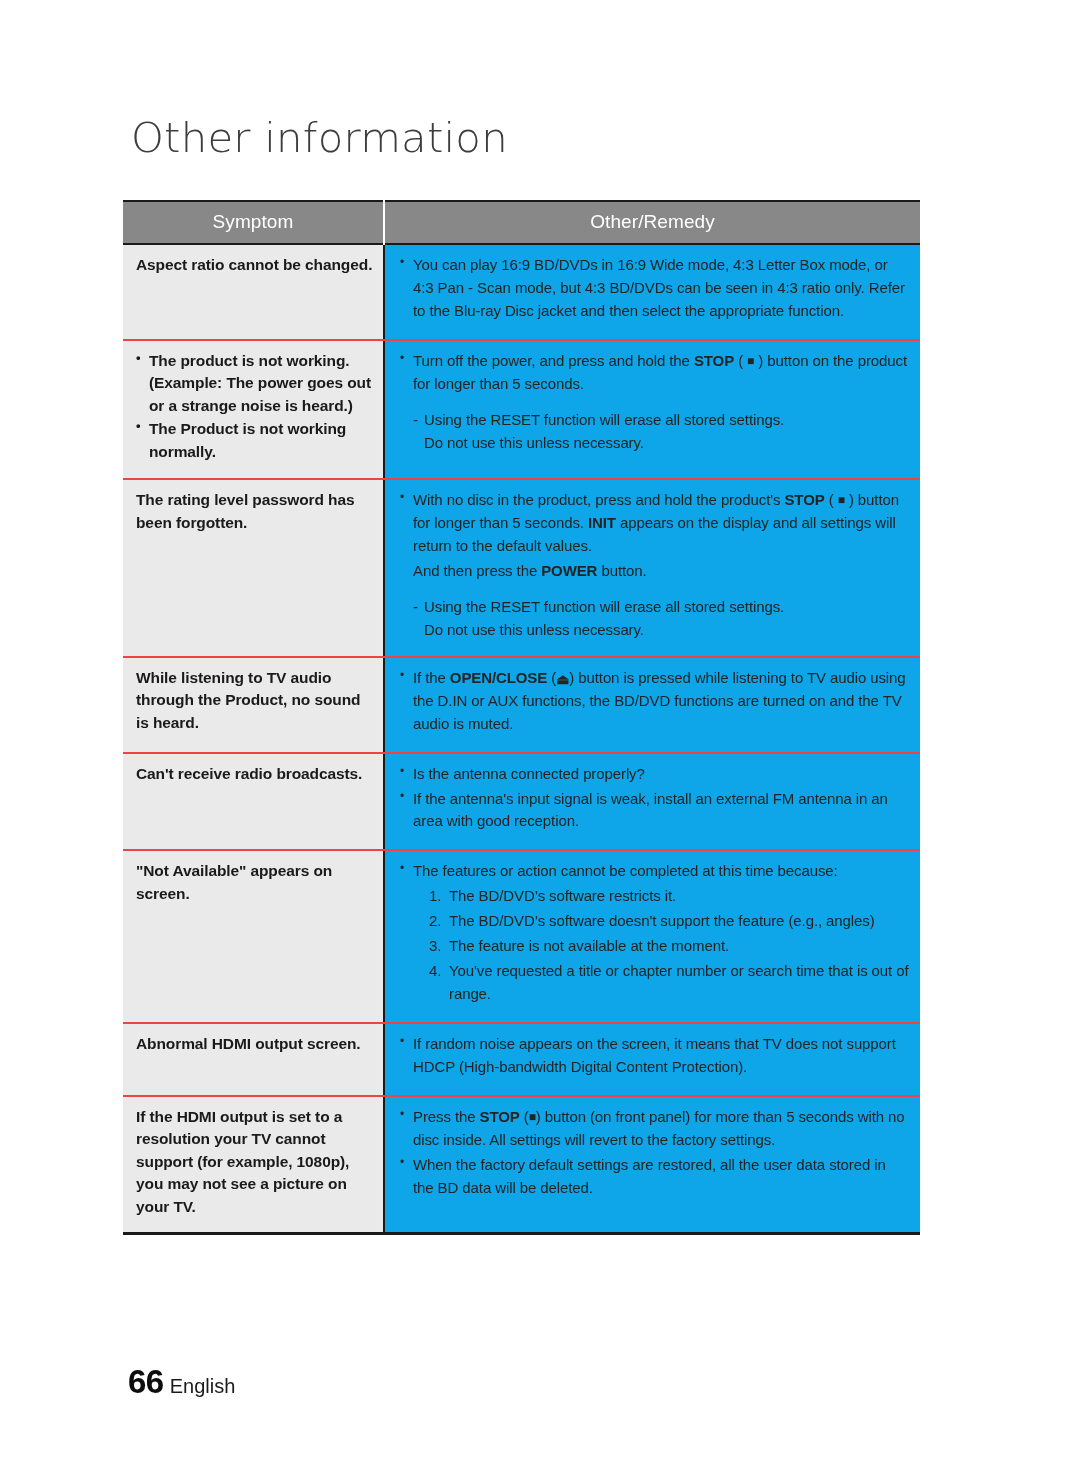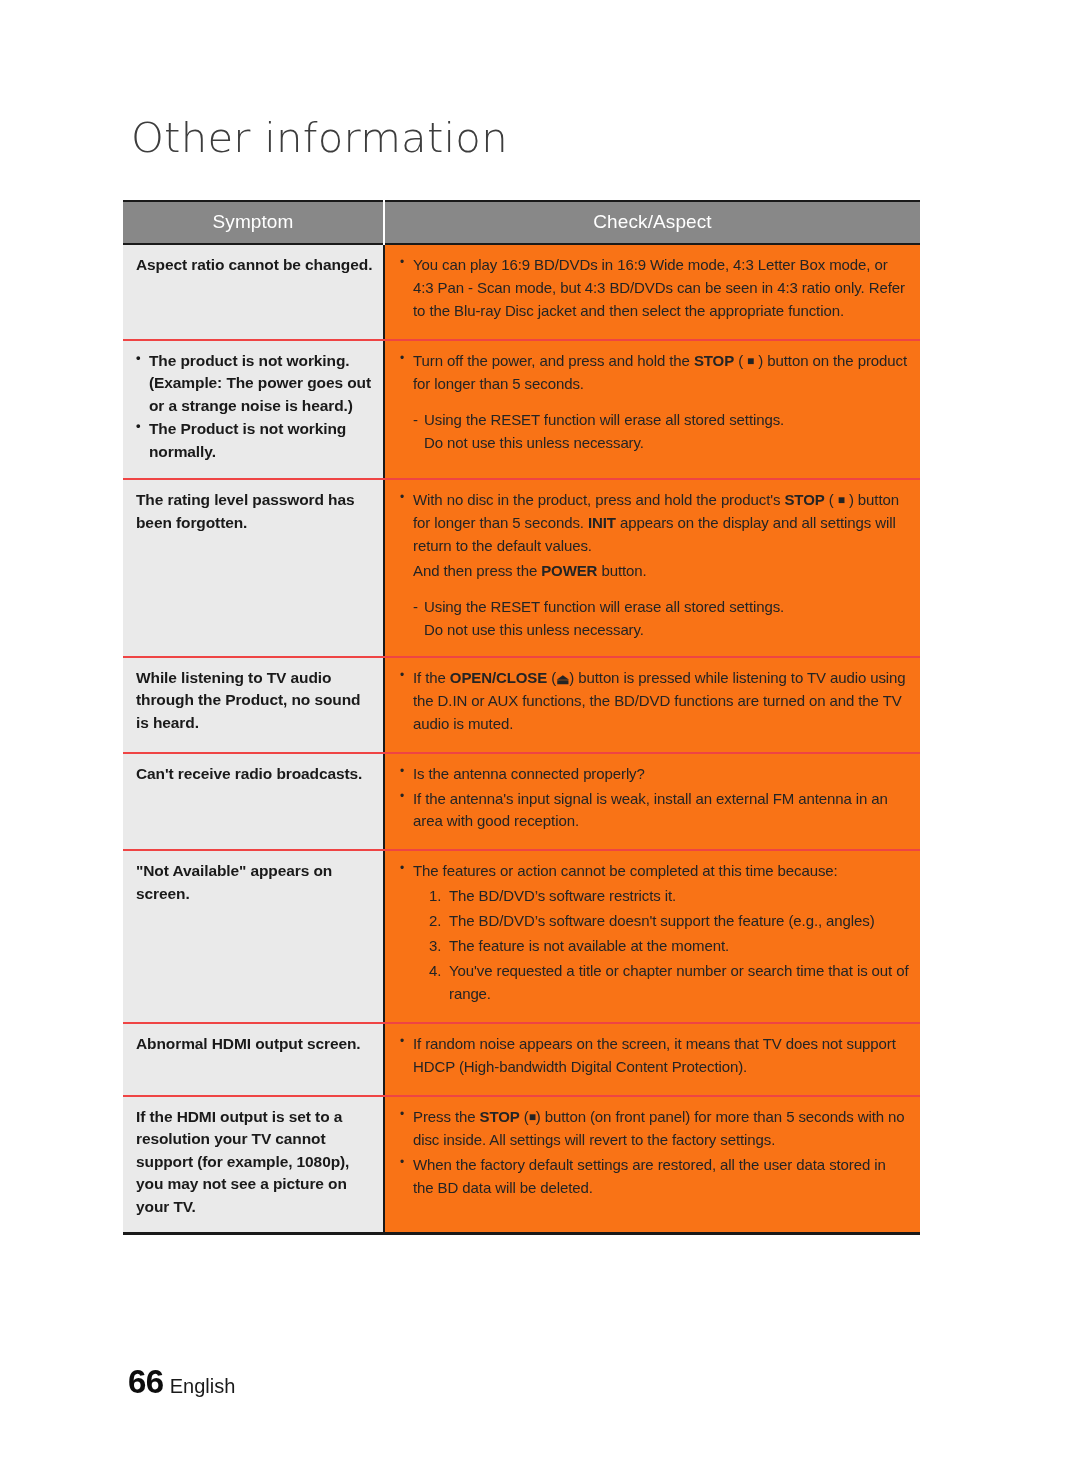--- a/index.html
+++ b/index.html
@@ -83,21 +83,21 @@
     background: #eaeaea;
     font-size: 15.5px;
     font-weight: bold;
     line-height: 1.45;
     border-right: 2px solid #1a1a1a;
     padding-left: 13px;
     padding-right: 8px;
     letter-spacing: -0.1px;
   }
   table.trouble tbody td.rem {
-    background: #f97316;
+    background: #0ea5e9;
     font-size: 15px;
     line-height: 1.53;
     color: #242424;
     padding-left: 14px;
     padding-right: 10px;
     letter-spacing: -0.1px;
   }
   table.trouble tbody tr:last-child td {
     border-bottom: 3px solid #1a1a1a;
   }
@@ -226,21 +226,21 @@
 
   <div class="tbl-wrap">
     <table class="trouble">
       <colgroup>
         <col class="c-sym">
         <col class="c-rem">
       </colgroup>
       <thead>
         <tr>
           <th class="sym-h">Symptom</th>
-          <th>Check/Aspect</th>
+          <th>Other/Remedy</th>
         </tr>
       </thead>
       <tbody id="tbody">
           <tr>
             <td class="sym">
               <p>Aspect ratio cannot be changed.</p>
             </td>
             <td class="rem">
               <ul class="bul">
                 <li>You can play 16:9 BD/DVDs in 16:9 Wide mode, 4:3 Letter Box mode, or 4:3 Pan - Scan mode, but 4:3 BD/DVDs can be seen in 4:3 ratio only. Refer to the Blu-ray Disc jacket and then select the appropriate function.</li>

